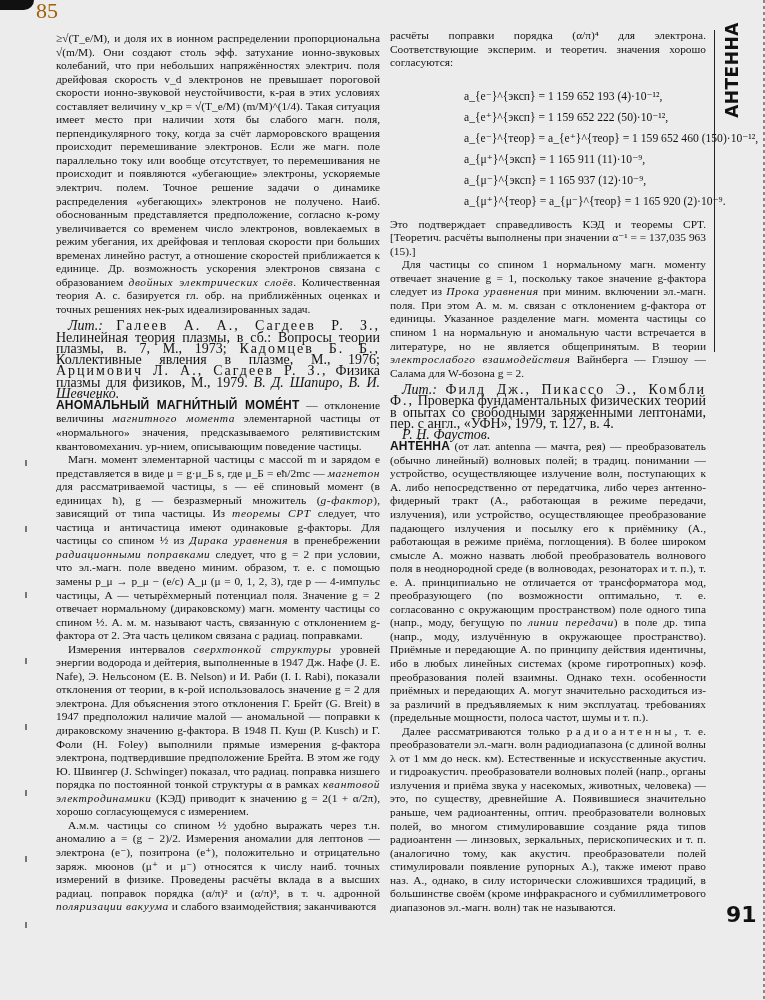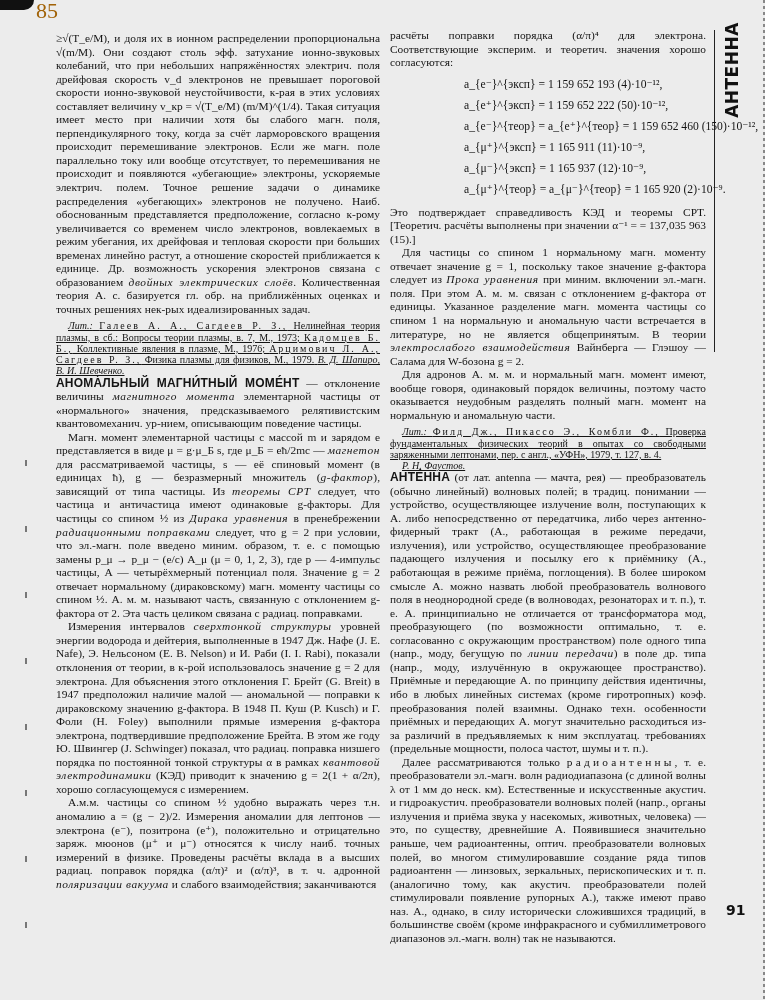--- a/index.html
+++ b/index.html
@@ -14,21 +14,21 @@
     position: absolute; left: 0; top: 0; width: 34px; height: 10px;
     background: #111; border-radius: 0 0 30px 0;
   }
   .folio-left {
     position: absolute; left: 36px; top: 0px;
     font-size: 22px; line-height: 1; font-family: "Liberation Serif", serif;
     color: #a16207;
   }
   .folio-right {
     position: absolute; left: 726px; top: 902px;
-    font-size: 14px; font-weight: bold; font-family: "DejaVu Sans", sans-serif;
+    font-size: 22px; font-weight: bold; font-family: "DejaVu Sans", sans-serif;
     color: #111;
   }
   .running-head {
     position: absolute; left: 718px; top: 30px; width: 28px; height: 80px;
   }
   .running-head span {
     position: absolute; left: 50%; top: 50%;
     transform: translate(-50%, -50%) rotate(-90deg);
     font-family: "DejaVu Sans", sans-serif; font-weight: bold;
     font-size: 17px; letter-spacing: 0.5px; white-space: nowrap; color: #111;
@@ -48,30 +48,30 @@
   .col {
     position: absolute; top: 32px;
     font-size: 11.4px; line-height: 13.55px;
     text-align: justify; hyphens: manual;
   }
   .col-left { left: 56px; width: 324px; }
   .col-right { left: 390px; top: 29px; width: 316px; }
   .col p { margin: 0; text-indent: 0; }
   .col p.ind { text-indent: 12px; }
   .col .lit {
-    font-size: 10px; line-height: 11.2px; margin-top: 4px; text-indent: 12px; text-decoration: underline;
+    font-size: 14px; line-height: 11.2px; margin-top: 4px; text-indent: 12px;
   }
   .col .lit .spaced { letter-spacing: 2px; }
   .col .lit .author { display: block; text-align: left; font-style: italic; }
   .headword {
     font-family: "Liberation Sans", "DejaVu Sans", sans-serif;
     font-weight: bold; font-size: 12px; letter-spacing: 0.2px;
   }
   i.em { font-style: italic; letter-spacing: 0.6px; }
-  .formulas { margin: 4px 0 6px 0; padding-left: 74px; }
+  .formulas { margin: 16px 0 6px 0; padding-left: 74px; }
   .formulas div { line-height: 21px; white-space: nowrap; font-size: 11.6px; }
   .sp { letter-spacing: 3.2px; }
 </style>
 </head>
 <body>
 
 <div class="scan-blob"></div>
 <div class="folio-left">85</div>
 <div class="edge-right"></div>
 <div class="edge-left-marks"></div>
@@ -116,23 +116,20 @@
     <div>a_{μ⁺}^{эксп} = 1 165 911 (11)·10⁻⁹,</div>
     <div>a_{μ⁻}^{эксп} = 1 165 937 (12)·10⁻⁹,</div>
     <div>a_{μ⁺}^{теор} = a_{μ⁻}^{теор} = 1 165 920 (2)·10⁻⁹.</div>
   </div>
   <p>
     <span>Это подтверждает справедливость КЭД и теоремы CPT. [Теоретич. расчёты выполнены при значении α⁻¹ = = 137,035 963 (15).]</span>
   </p>
   <p class="ind">
     <span>Для частицы со спином 1 нормальному магн. моменту отвечает значение g = 1, поскольку такое значение g-фактора следует из </span><i class="em">Прока уравнения</i><span> при миним. включении эл.-магн. поля. При этом А. м. м. связан с отклонением g-фактора от единицы. Указанное разделение магн. момента частицы со спином 1 на нормальную и аномальную части встречается в литературе, но не является общепринятым. В теории </span><i class="em">электрослабого взаимодействия</i><span> Вайнберга — Глэшоу — Салама для W-бозона g = 2.</span>
   </p>
-  <p class="ind">
-    <span>Для адронов А. м. м. и нормальный магн. момент имеют, вообще говоря, одинаковый порядок величины, поэтому часто оказывается неудобным разделять полный магн. момент на нормальную и аномальную части.</span>
-  </p>
   <p class="lit">
     <i>Лит.:</i>
     <span class="spaced">Филд Дж., Пикассо Э., Комбли Ф.,</span><span> Проверка фундаментальных физических теорий в опытах со свободными заряженными лептонами, пер. с англ., «УФН», 1979, т. 127, в. 4.</span>
     <span class="author">Р. Н. Фаустов.</span>
   </p>
   <p>
     <span class="headword">АНТЕ́ННА</span><span> (от лат. antenna — мачта, рея) — преобразователь (обычно линейный) волновых полей; в традиц. понимании — устройство, осуществляющее излучение волн, поступающих к А. либо непосредственно от передатчика, либо через антенно-фидерный тракт (А., работающая в режиме передачи, излучения), или устройство, осуществляющее преобразование падающего излучения и посылку его к приёмнику (А., работающая в режиме приёма, поглощения). В более широком смысле А. можно назвать любой преобразователь волнового поля в неоднородной среде (в волноводах, резонаторах и т. п.), т. е. А. принципиально не отличается от трансформатора мод, преобразующего (по возможности оптимально, т. е. согласованно с окружающим пространством) поле одного типа (напр., моду, бегущую по </span><i class="em">линии передачи</i><span>) в поле др. типа (напр., моду, излучённую в окружающее пространство). Приёмные и передающие А. по принципу действия идентичны, ибо в любых линейных системах (кроме гиротропных) коэф. преобразования полей взаимны. Однако техн. особенности приёмных и передающих А. могут значительно расходиться из-за различий в предъявляемых к ним эксплуатац. требованиях (предельные мощности, полоса частот, шумы и т. п.).</span>
   </p>
   <p class="ind">
     <span>Далее рассматриваются только </span><span class="sp">радиоантенны</span><span>, т. е. преобразователи эл.-магн. волн радиодиапазона (с длиной волны λ от 1 мм до неск. км). Естественные и искусственные акустич. и гидроакустич. преобразователи волновых полей (напр., органы излучения и приёма звука у насекомых, животных, человека) — это, по существу, древнейшие А. Появившиеся значительно раньше, чем радиоантенны, оптич. преобразователи волновых полей, во многом стимулировавшие создание ряда типов радиоантенн — линзовых, зеркальных, перископических и т. п. (аналогично тому, как акустич. преобразователи полей стимулировали появление рупорных А.), также имеют право наз. А., однако, в силу исторически сложившихся традиций, в большинстве своём (кроме инфракрасного и субмиллиметрового диапазонов эл.-магн. волн) так не называются.</span>

